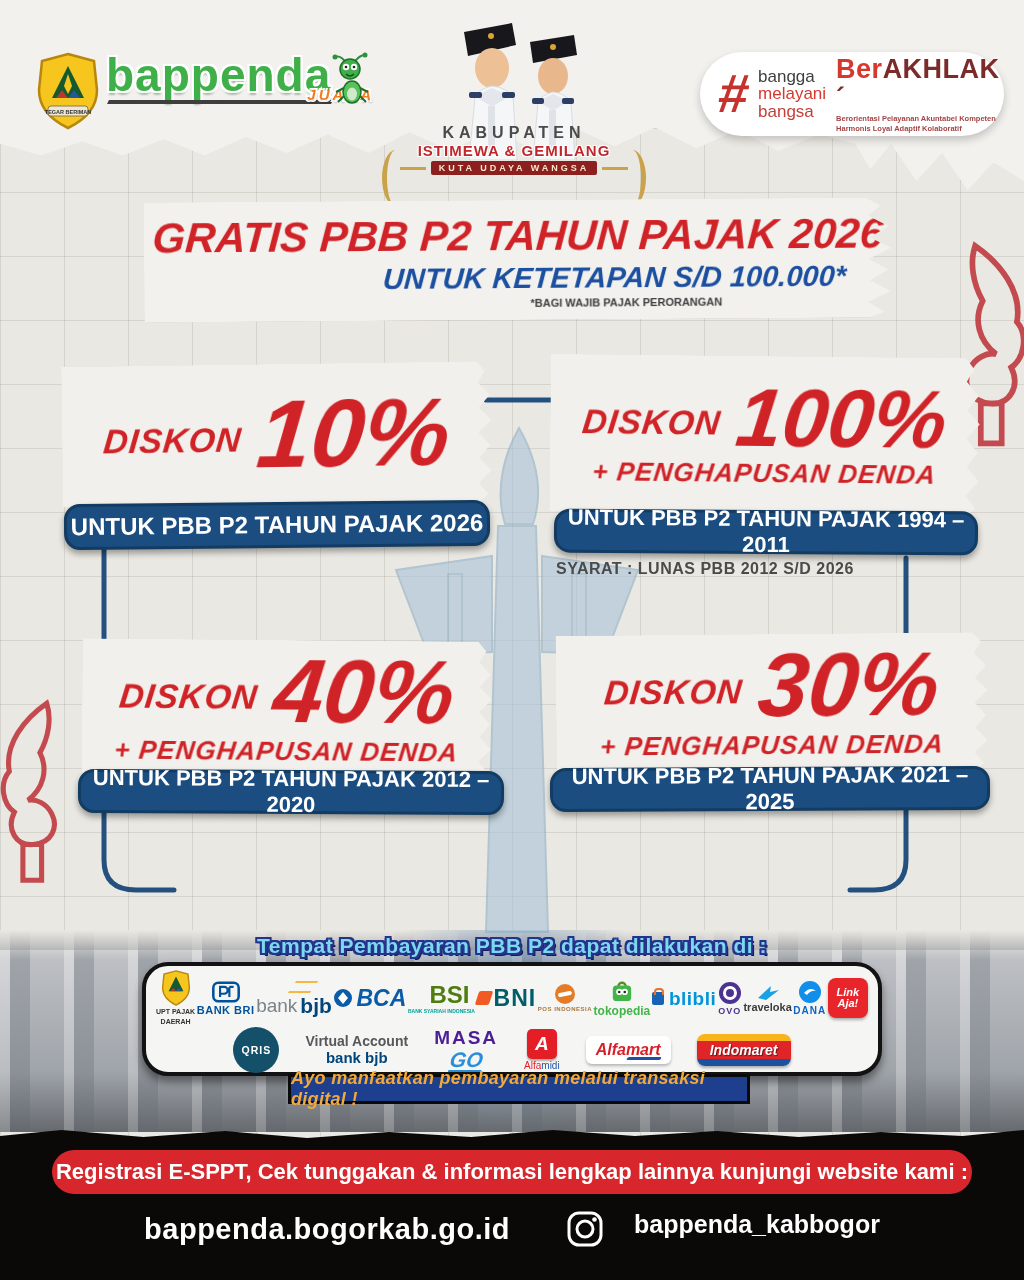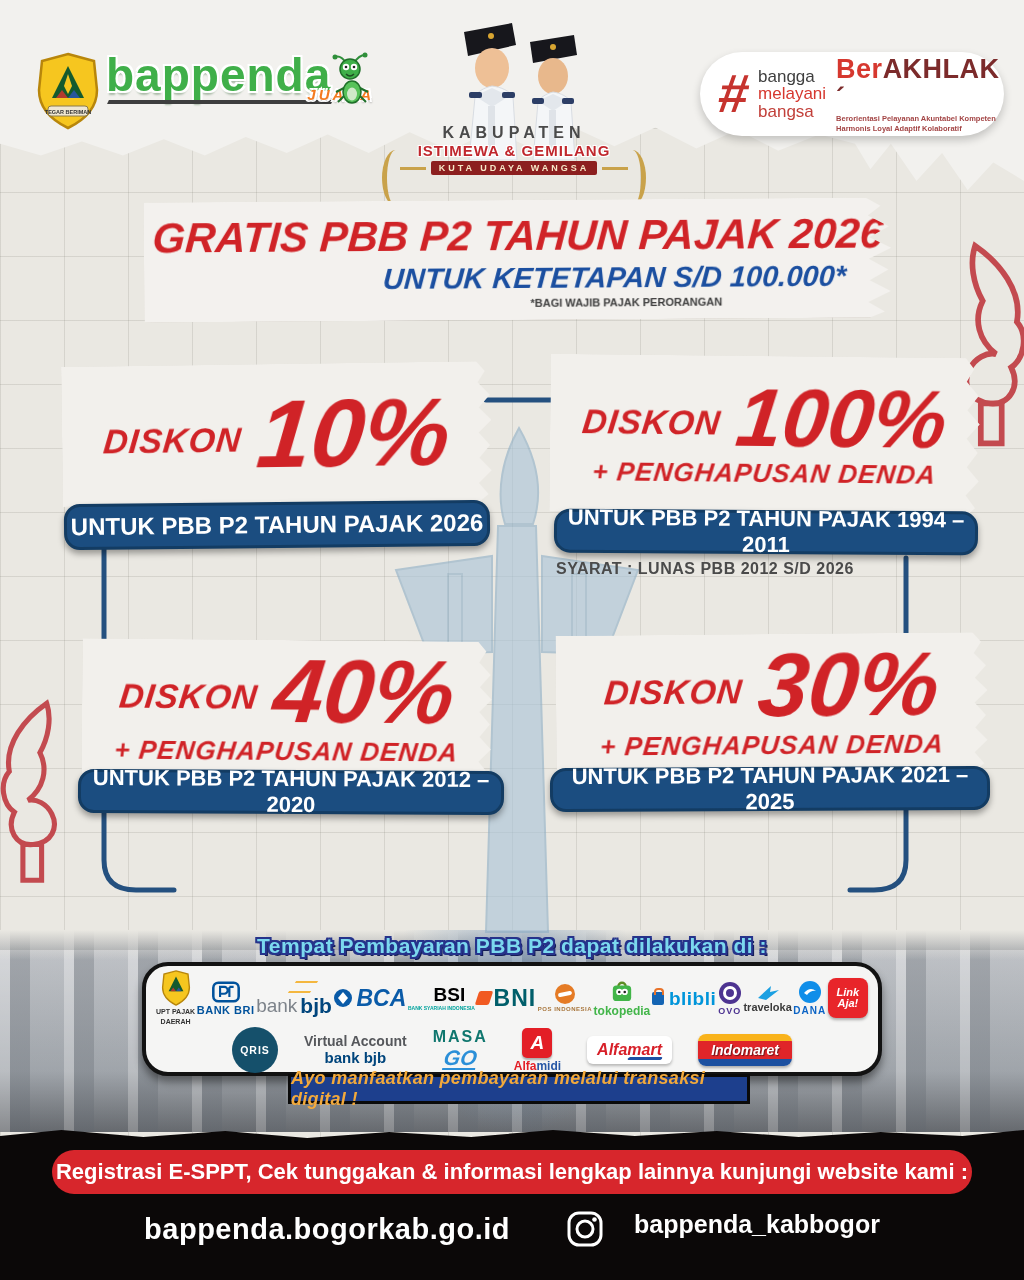--- a/index.html
+++ b/index.html
@@ -104,45 +104,45 @@
   .pay-row{display:flex;align-items:center;justify-content:space-between;}
   .pay-row2{display:flex;align-items:center;justify-content:center;gap:26px;}
   .lg{display:flex;flex-direction:column;align-items:center;line-height:1;gap:2px;}
   .lgrow{display:flex;align-items:center;gap:3px;line-height:1;}
   .upt-t{font-size:7px;font-weight:800;color:#333;text-align:center;line-height:1.2;}
   .bri-t{font-size:11px;font-weight:900;color:#00529c;letter-spacing:.5px;}
   .bjb-bank{font-size:19px;font-weight:500;color:#7d838a;}
   .bjb-bjb{font-size:21px;font-weight:900;color:#00457c;}
   .bjb-swoosh{width:22px;height:8px;border-top:2px solid #f4b73f;border-bottom:2px solid #f4b73f;transform:skew(-35deg);margin-left:18px;}
   .bca-t{font-size:23px;font-weight:900;font-style:italic;color:#0a5ba8;}
-  .bsi-t{font-size:19px;font-weight:900;color:#000000;margin-left:16px;}
+  .bsi-t{font-size:24px;font-weight:900;color:#4d7c0f;margin-left:16px;}
   .bsi-sub{font-size:5px;font-weight:700;color:#00a39d;text-align:center;}
   .bni-t{font-size:23px;font-weight:700;color:#005e6a;letter-spacing:1px;}
   .bni-glyph{width:14px;height:14px;background:#f15a22;transform:skew(-18deg);border-radius:2px;}
   .pos-glyph{width:20px;height:20px;border-radius:50%;background:#e57b25;position:relative;}
   .pos-glyph::after{content:"";position:absolute;left:3px;top:8px;width:14px;height:4px;background:#fff;border-radius:2px;transform:rotate(-12deg);}
   .pos-t{font-size:6px;font-weight:800;color:#a8763c;letter-spacing:.5px;}
   .tokped-t{font-size:12px;font-weight:800;color:#42b549;}
   .blibli-t{font-size:19px;font-weight:800;color:#0095da;letter-spacing:.5px;}
   .blibli-bag{width:12px;height:13px;background:#1464b3;border-radius:2px;position:relative;margin-right:2px;}
   .blibli-bag::after{content:"";position:absolute;left:2px;top:-4px;width:6px;height:5px;border:2px solid #e8732a;border-bottom:none;border-radius:4px 4px 0 0;}
   .ovo-t{font-size:9px;font-weight:900;color:#4d3391;letter-spacing:1px;}
   .tvlk-t{font-size:11px;font-weight:700;color:#3a3a3a;}
   .dana-t{font-size:10px;font-weight:900;color:#0c64c5;letter-spacing:1px;}
   .linkaja{width:40px;height:40px;background:#e8252a;border-radius:8px;display:flex;flex-direction:column;align-items:center;justify-content:center;
     color:#fff;font-size:11px;font-weight:900;font-style:italic;line-height:1;box-shadow:0 2px 3px rgba(0,0,0,.3);}
   .qris{width:46px;height:46px;border-radius:50%;background:#15506b;color:#fff;font-size:10.5px;font-weight:900;letter-spacing:1px;
     display:flex;align-items:center;justify-content:center;}
   .va1{font-size:14px;font-weight:700;color:#56585c;}
   .va2{font-size:15px;font-weight:900;color:#00457c;}
-  .masa-t{font-size:16px;font-weight:900;color:#0f766e;letter-spacing:2px;text-align:center;}
+  .masa-t{font-size:19px;font-weight:900;color:#4c1d95;letter-spacing:2px;text-align:center;}
   .go-t{font-size:21px;font-weight:900;font-style:italic;color:#2b8fd8;transform:skew(-10deg);border-bottom:2px solid #2b8fd8;}
   .alfamidi-a{width:30px;height:30px;background:#e31e26;border-radius:5px;color:#fff;font-size:19px;font-weight:900;font-style:italic;
     display:flex;align-items:center;justify-content:center;box-shadow:0 2px 2px rgba(0,0,0,.3);}
-  .alfamidi-t{font-size:12px;font-weight:700;}
+  .alfamidi-t{font-size:10px;font-weight:400;}
   .alfamidi-t .a1{color:#e31e26;} .alfamidi-t .a2{color:#2757a5;}
   .alfamart{background:#fff;border-radius:6px;padding:5px 10px;box-shadow:0 2px 3px rgba(0,0,0,.25);position:relative;}
   .alfamart-t{font-size:16px;font-weight:900;font-style:italic;color:#d71f28;}
   .alfamart::after{content:"";position:absolute;right:10px;bottom:4px;width:34px;height:3px;background:#1f4fa3;border-radius:2px;transform:skew(-30deg);}
   .indomaret{width:94px;height:32px;border-radius:8px;display:flex;align-items:center;justify-content:center;
     background:linear-gradient(180deg,#f9b31b 0 22%,#e02529 22% 78%,#1c50a0 78% 100%);
     color:#fff;font-size:14px;font-weight:700;font-style:italic;text-shadow:1px 1px 1px rgba(0,0,0,.5);box-shadow:0 2px 3px rgba(0,0,0,.3);}
   .cta-bar{left:288px;top:1074px;width:462px;height:30px;z-index:6;background:#1d3f8d;border:3px solid #0a0a0a;box-sizing:border-box;
     display:flex;align-items:center;justify-content:center;font-size:18px;font-weight:800;font-style:italic;color:#f2a93c;letter-spacing:.3px;}
   

